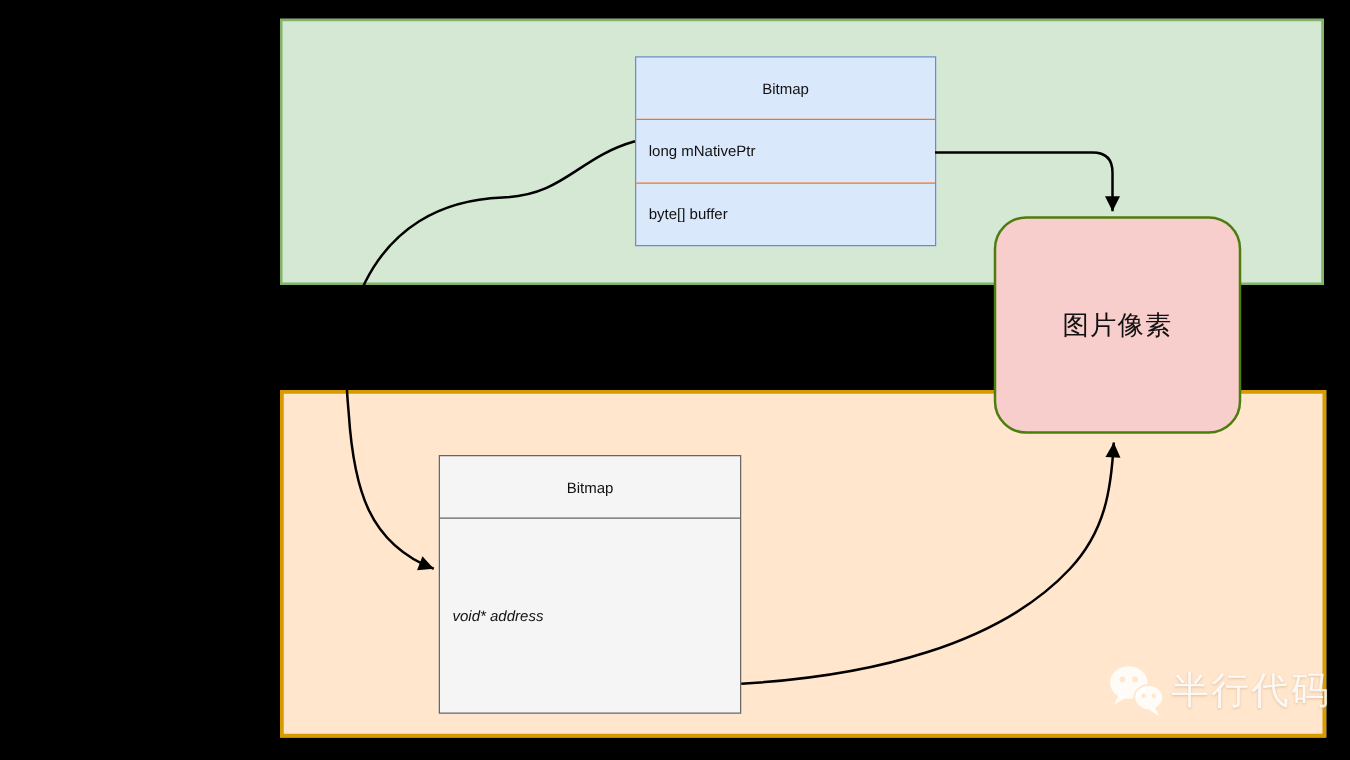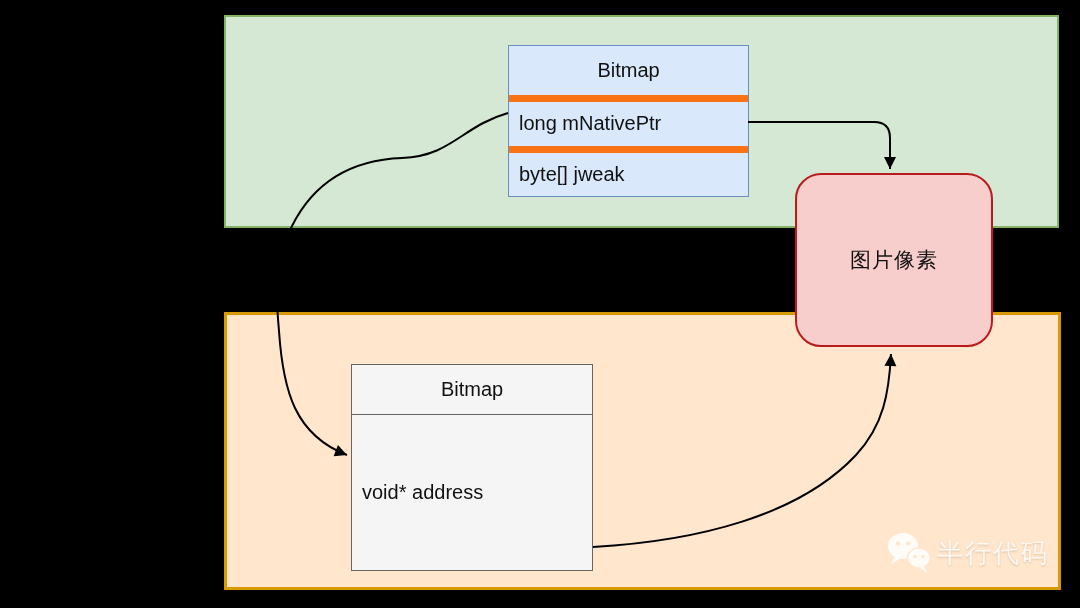--- a/index.html
+++ b/index.html
@@ -29,21 +29,21 @@
     left: 224px; top: 312px;
     width: 837px; height: 278px;
     background: #ffe6cc;
     border: 3px solid #d79b00;
   }
   .uml-box {
     position: absolute;
     box-sizing: border-box;
     display: flex;
     flex-direction: column;
-    font-size: 20px;
+    font-size: 12px;
     color: #111111;
   }
   .uml-box.blue {
     left: 508px; top: 45px;
     width: 241px; height: 152px;
     background: #dae8fc;
     border: 1px solid #6c8ebf;
   }
   .uml-box.gray {
     left: 351px; top: 364px;
@@ -56,29 +56,29 @@
     display: flex;
     align-items: center;
     justify-content: center;
   }
   .uml-row {
     flex: 1 1 auto;
     display: flex;
     align-items: center;
     padding: 0 10px;
   }
-  .blue .uml-row { border-top: 7px solid #f97316; }
-  .gray .uml-row { border-top: 1px solid #666666; }
+  .blue .uml-row { border-top: 1px solid #f97316; }
+  .gray .uml-row { border-top: 1px solid #666666; font-style: italic; }
   .pixel-box {
     position: absolute;
     left: 795px; top: 173px;
     width: 198px; height: 174px;
     box-sizing: border-box;
     background: #f8cecc;
-    border: 2px solid #b91c1c;
+    border: 2px solid #4d7c0f;
     border-radius: 26px;
     display: flex;
     align-items: center;
     justify-content: center;
     font-size: 21px;
     letter-spacing: 1px;
     color: #111111;
   }
   .arrows {
     position: absolute;
@@ -86,39 +86,39 @@
     pointer-events: none;
   }
   .watermark {
     position: absolute;
     left: 886px; top: 531px;
     display: flex;
     align-items: center;
     gap: 5px;
   }
   .watermark-text {
-    font-size: 26px;
+    font-size: 30px;
     letter-spacing: 2px;
     color: rgba(255,255,255,0.85);
     text-shadow: 0 1px 2px rgba(160,120,80,0.35);
     line-height: 1;
   }
 </style>
 </head>
 <body>
 
 <div class="canvas">
 
   <div class="region region-java"></div>
   <div class="region region-native"></div>
 
   <div class="uml-box blue">
     <div class="uml-header">Bitmap</div>
     <div class="uml-row">long mNativePtr</div>
-    <div class="uml-row">byte[] jweak</div>
+    <div class="uml-row">byte[] buffer</div>
   </div>
 
   <div class="uml-box gray">
     <div class="uml-header">Bitmap</div>
     <div class="uml-row">void* address</div>
   </div>
 
   <div class="pixel-box">
     <span>图片像素</span>
   </div>

